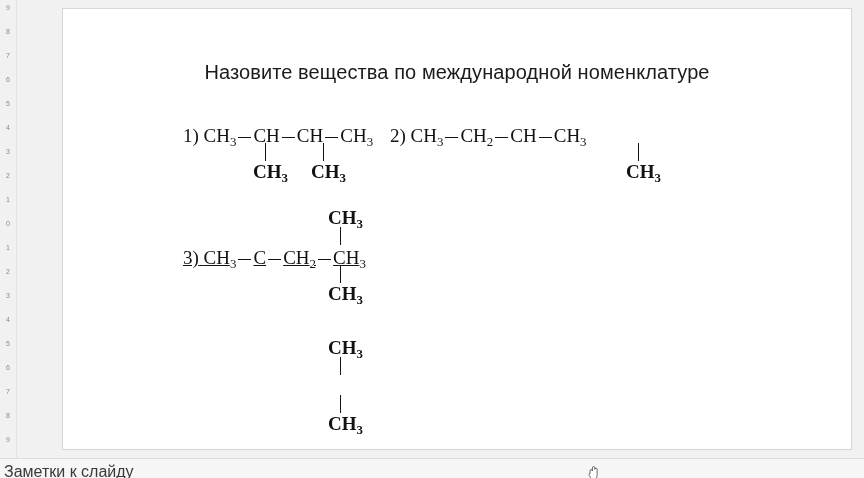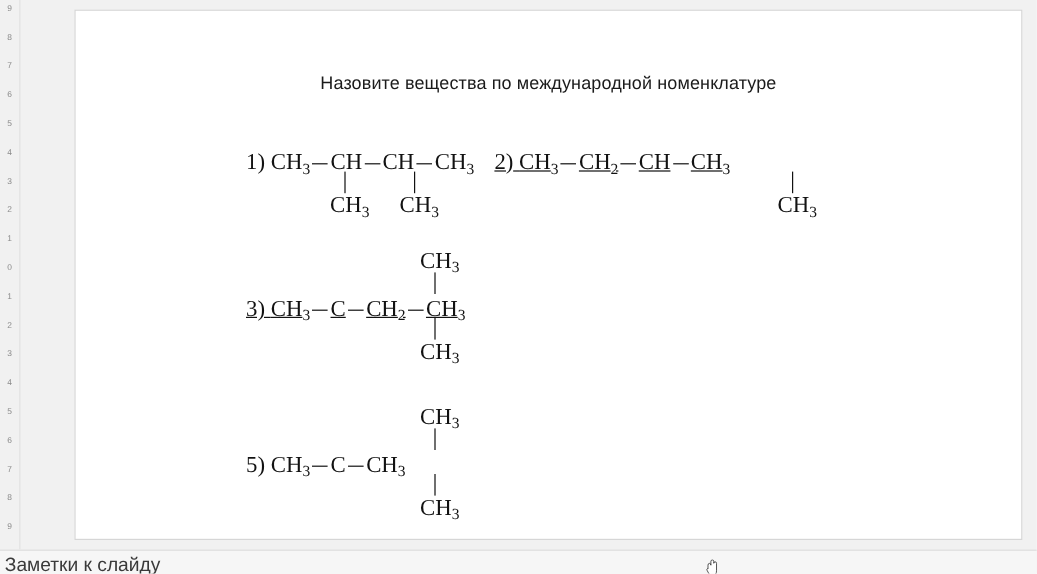--- a/index.html
+++ b/index.html
@@ -47,37 +47,36 @@
     border: 1px solid #d6d6d6;
     box-sizing: border-box;
   }
 
   #slide-title {
     position: absolute;
     left: 0;
     top: 52px;
     width: 100%;
     text-align: center;
-    font-size: 15px;
+    font-size: 20px;
     color: #1b1b1b;
     font-family: "Liberation Sans", sans-serif;
     letter-spacing: 0.1px;
   }
 
   
   #formulas {
     position: absolute;
     left: 120px;
     top: 96px;
     width: 600px;
     height: 330px;
     font-family: "Liberation Serif", serif;
     color: #121212;
     font-size: 19px;
-    margin-left: 22px;
   }
 
   .item { position: absolute; white-space: nowrap; }
 
   .num { font-family: "Liberation Serif", serif; }
 
   sub {
     font-size: 0.68em;
     vertical-align: -0.28em;
   }
@@ -90,21 +89,21 @@
     background: #121212;
     vertical-align: 4px;
     margin: 0 2px;
   }
   .bond-v {
     position: absolute;
     width: 1px;
     background: #121212;
   }
 
-  .branch { position: absolute; white-space: nowrap; }
+  .branch { position: absolute; white-space: nowrap; font-weight: bold; }
 
   
   #bottom-bar {
     position: absolute;
     left: 0;
     top: 458px;
     width: 864px;
     height: 20px;
     background: #f6f6f6;
     border-top: 1px solid #dcdcdc;
@@ -165,21 +164,21 @@
     </div>
     <div class="bond-v" style="left:82px; top:38px; height:18px;"></div>
     <div class="bond-v" style="left:140px; top:38px; height:18px;"></div>
     <div class="branch" style="left:70px; top:56px;">
       <span>CH</span><sub>3</sub>
     </div>
     <div class="branch" style="left:128px; top:56px;">
       <span>CH</span><sub>3</sub>
     </div>
 
-    <div class="item" style="left:207px; top:20px;text-decoration:underline;">
+    <div class="item" style="left:207px; top:20px;">
       <span class="num">2)</span>
       <span>
         <span><span>CH</span><sub>3</sub></span><span class="bond-h"></span><span><span>CH</span><sub>2</sub></span><span class="bond-h"></span><span>CH</span><span class="bond-h"></span><span><span>CH</span><sub>3</sub></span>
       </span>
     </div>
     <div class="bond-v" style="left:455px; top:38px; height:18px;"></div>
     <div class="branch" style="left:443px; top:56px;">
       <span>CH</span><sub>3</sub>
     </div>
 
@@ -196,26 +195,20 @@
     <div class="bond-v" style="left:157px; top:160px; height:18px;"></div>
     <div class="branch" style="left:145px; top:178px;">
       <span>CH</span><sub>3</sub>
     </div>
 
 
     <div class="branch" style="left:145px; top:232px;">
       <span>CH</span><sub>3</sub>
     </div>
     <div class="bond-v" style="left:157px; top:252px; height:18px;"></div>
-    <div class="item" style="left:0px; top:272px;">
-      <span class="num">5)</span>
-      <span>
-        <span><span>CH</span><sub>3</sub></span><span class="bond-h"></span><span>C</span><span class="bond-h"></span><span><span>CH</span><sub>3</sub></span>
-      </span>
-    </div>
     <div class="bond-v" style="left:157px; top:290px; height:18px;"></div>
     <div class="branch" style="left:145px; top:308px;">
       <span>CH</span><sub>3</sub>
     </div>
 
 
   </div>
 </div>
 
 <div id="bottom-bar">

